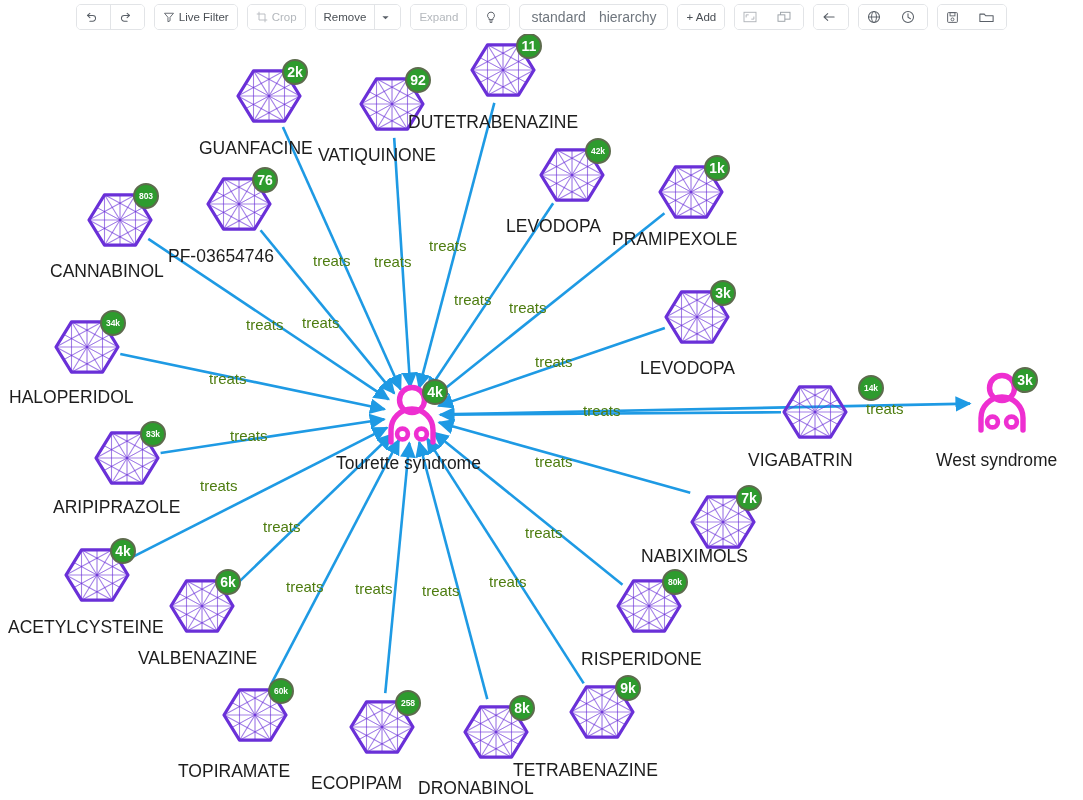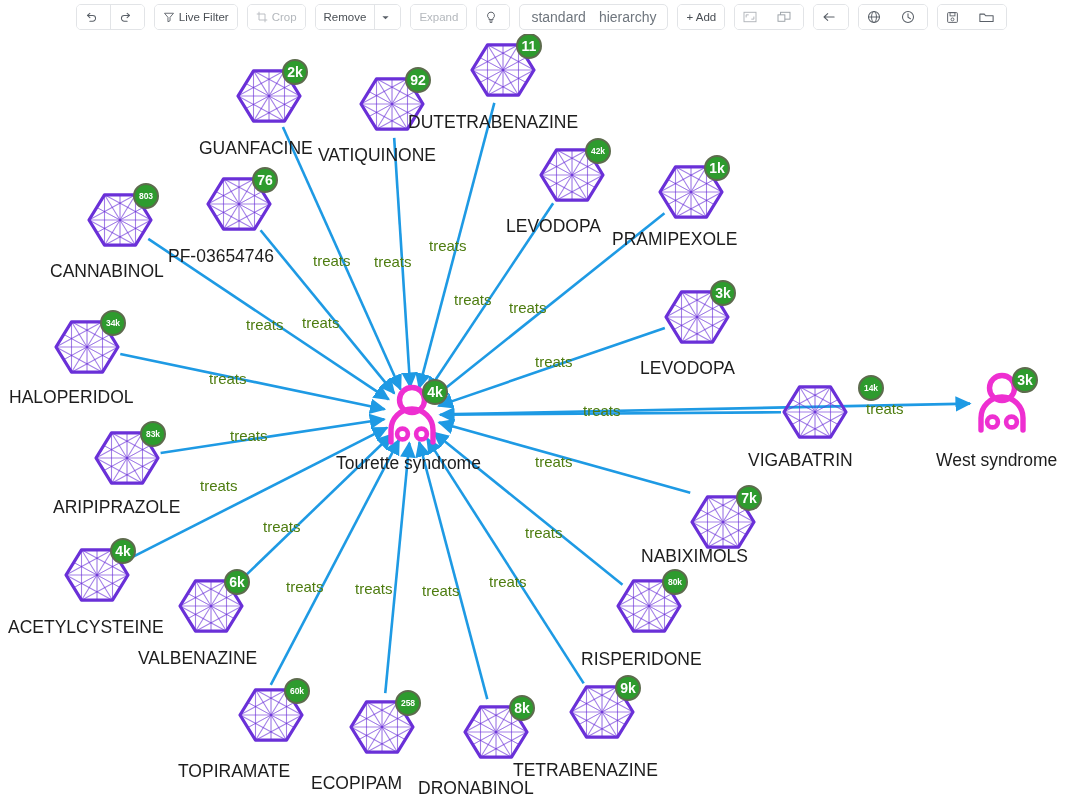--- a/index.html
+++ b/index.html
@@ -675,21 +675,21 @@
               <line x1="13.8" y1="46.6" x2="60.3" y2="21.4" stroke="#6a30d8" stroke-width="0.9" opacity="0.45"></line>
               <line x1="13.7" y1="21.4" x2="60.3" y2="46.6" stroke="#6a30d8" stroke-width="0.9" opacity="0.45"></line>
               <line x1="37.0" y1="8.8" x2="37.0" y2="59.2" stroke="#6a30d8" stroke-width="0.9" opacity="0.45"></line>
               <line x1="60.3" y1="21.4" x2="13.8" y2="46.6" stroke="#6a30d8" stroke-width="0.9" opacity="0.45"></line>
               <polygon points="68.0,34.0 52.5,59.2 21.5,59.2 6.0,34.0 21.5,8.8 52.5,8.8" fill="none" stroke="#6a30d8" stroke-width="3.2" stroke-linejoin="round"></polygon>
             </svg>
             <div class="badge" style="left: 50px; top: -3px;">4k</div>
           </div>
         </div>
         <div class="nlabel" style="left: 8px; top: 583px;">ACETYLCYSTEINE</div>
-        <div class="node" style="left: 174px; top: 538px; text-align: center;">
+        <div class="node" style="left: 165px; top: 538px; text-align: center;">
           <div class="hex-wrap">
             <svg class="hexsvg" width="74" height="68" viewBox="0 0 74 68">
               <line x1="68.0" y1="34.0" x2="52.5" y2="59.2" stroke="#6a30d8" stroke-width="1.1" opacity="0.62"></line>
               <line x1="68.0" y1="34.0" x2="21.5" y2="59.2" stroke="#6a30d8" stroke-width="1.1" opacity="0.62"></line>
               <line x1="68.0" y1="34.0" x2="6.0" y2="34.0" stroke="#6a30d8" stroke-width="1.1" opacity="0.62"></line>
               <line x1="68.0" y1="34.0" x2="21.5" y2="8.8" stroke="#6a30d8" stroke-width="1.1" opacity="0.62"></line>
               <line x1="68.0" y1="34.0" x2="52.5" y2="8.8" stroke="#6a30d8" stroke-width="1.1" opacity="0.62"></line>
               <line x1="52.5" y1="59.2" x2="21.5" y2="59.2" stroke="#6a30d8" stroke-width="1.1" opacity="0.62"></line>
               <line x1="52.5" y1="59.2" x2="6.0" y2="34.0" stroke="#6a30d8" stroke-width="1.1" opacity="0.62"></line>
               <line x1="52.5" y1="59.2" x2="21.5" y2="8.8" stroke="#6a30d8" stroke-width="1.1" opacity="0.62"></line>
@@ -735,21 +735,21 @@
               <line x1="13.8" y1="46.6" x2="60.3" y2="21.4" stroke="#6a30d8" stroke-width="0.9" opacity="0.45"></line>
               <line x1="13.7" y1="21.4" x2="60.3" y2="46.6" stroke="#6a30d8" stroke-width="0.9" opacity="0.45"></line>
               <line x1="37.0" y1="8.8" x2="37.0" y2="59.2" stroke="#6a30d8" stroke-width="0.9" opacity="0.45"></line>
               <line x1="60.3" y1="21.4" x2="13.8" y2="46.6" stroke="#6a30d8" stroke-width="0.9" opacity="0.45"></line>
               <polygon points="68.0,34.0 52.5,59.2 21.5,59.2 6.0,34.0 21.5,8.8 52.5,8.8" fill="none" stroke="#6a30d8" stroke-width="3.2" stroke-linejoin="round"></polygon>
             </svg>
             <div class="badge small" style="left: 50px; top: -3px;">80k</div>
           </div>
         </div>
         <div class="nlabel" style="left: 581px; top: 615px;">RISPERIDONE</div>
-        <div class="node" style="left: 234px; top: 647px;">
+        <div class="node" style="left: 218px; top: 647px;">
           <div class="hex-wrap">
             <svg class="hexsvg" width="74" height="68" viewBox="0 0 74 68">
               <line x1="68.0" y1="34.0" x2="52.5" y2="59.2" stroke="#6a30d8" stroke-width="1.1" opacity="0.62"></line>
               <line x1="68.0" y1="34.0" x2="21.5" y2="59.2" stroke="#6a30d8" stroke-width="1.1" opacity="0.62"></line>
               <line x1="68.0" y1="34.0" x2="6.0" y2="34.0" stroke="#6a30d8" stroke-width="1.1" opacity="0.62"></line>
               <line x1="68.0" y1="34.0" x2="21.5" y2="8.8" stroke="#6a30d8" stroke-width="1.1" opacity="0.62"></line>
               <line x1="68.0" y1="34.0" x2="52.5" y2="8.8" stroke="#6a30d8" stroke-width="1.1" opacity="0.62"></line>
               <line x1="52.5" y1="59.2" x2="21.5" y2="59.2" stroke="#6a30d8" stroke-width="1.1" opacity="0.62"></line>
               <line x1="52.5" y1="59.2" x2="6.0" y2="34.0" stroke="#6a30d8" stroke-width="1.1" opacity="0.62"></line>
               <line x1="52.5" y1="59.2" x2="21.5" y2="8.8" stroke="#6a30d8" stroke-width="1.1" opacity="0.62"></line>

